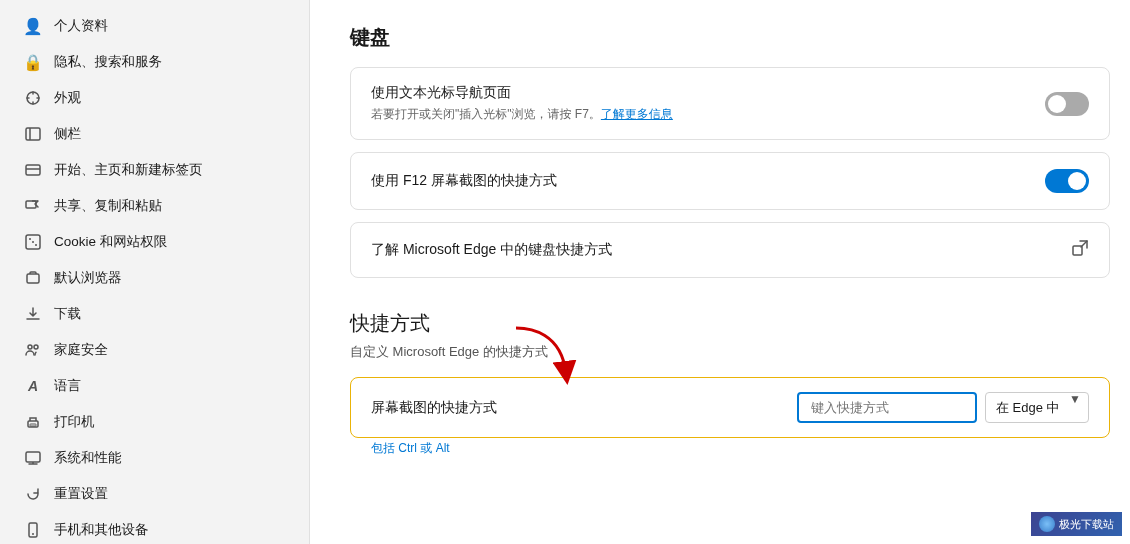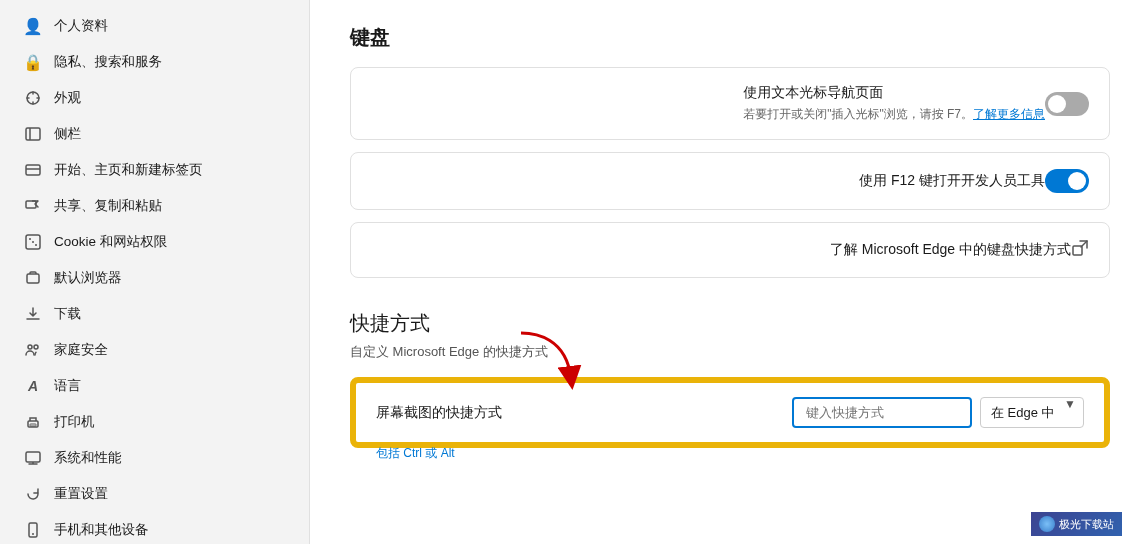--- a/index.html
+++ b/index.html
@@ -57,21 +57,21 @@
     .card {
       background: #fff;
       border: 1px solid #e0e0e0;
       border-radius: 8px;
       margin-bottom: 12px;
       padding: 16px 20px;
     }
     .card-row {
       display: flex;
       align-items: center;
-      justify-content: flex-end;
+      justify-content: space-between;
     }
     .card-title {
       font-size: 14px;
       font-weight: 500;
       color: #1a1a1a;
     }
     .card-subtitle {
       font-size: 12px;
       color: #666;
       margin-top: 4px;
@@ -127,21 +127,21 @@
     .shortcut-desc {
       font-size: 13px;
       color: #555;
       margin-bottom: 16px;
     }
     .shortcut-row {
       display: flex;
       align-items: center;
       justify-content: space-between;
       padding: 14px 20px;
-      border: 6px solid #eab308;
+      border: 1px solid #eab308;
       border-radius: 8px;
       background: #fff;
       position: relative;
     }
     .shortcut-label {
       font-size: 14px;
       font-weight: 500;
       color: #1a1a1a;
     }
     .shortcut-controls {
@@ -363,21 +363,21 @@
         <div class="card-subtitle">
           若要打开或关闭"插入光标"浏览，请按 F7。<a href="#">了解更多信息</a>
         </div>
       </div>
       <div class="toggle off"></div>
     </div>
   </div>
 
   <div class="card">
     <div class="card-row">
-      <div class="card-title">使用 F12 键打开开发人员工具</div>
+      <div class="card-title">使用 F12 屏幕截图的快捷方式</div>
       <div class="toggle on"></div>
     </div>
   </div>
 
   <div class="card" style="cursor:pointer;">
     <div class="card-row">
       <div class="card-title">了解 Microsoft Edge 中的键盘快捷方式</div>
       <span class="ext-link-icon">
         <svg width="18" height="18" viewBox="0 0 18 18" fill="none">
             <rect x="2" y="7" width="9" height="9" rx="1" stroke="#555" stroke-width="1.5"></rect>

